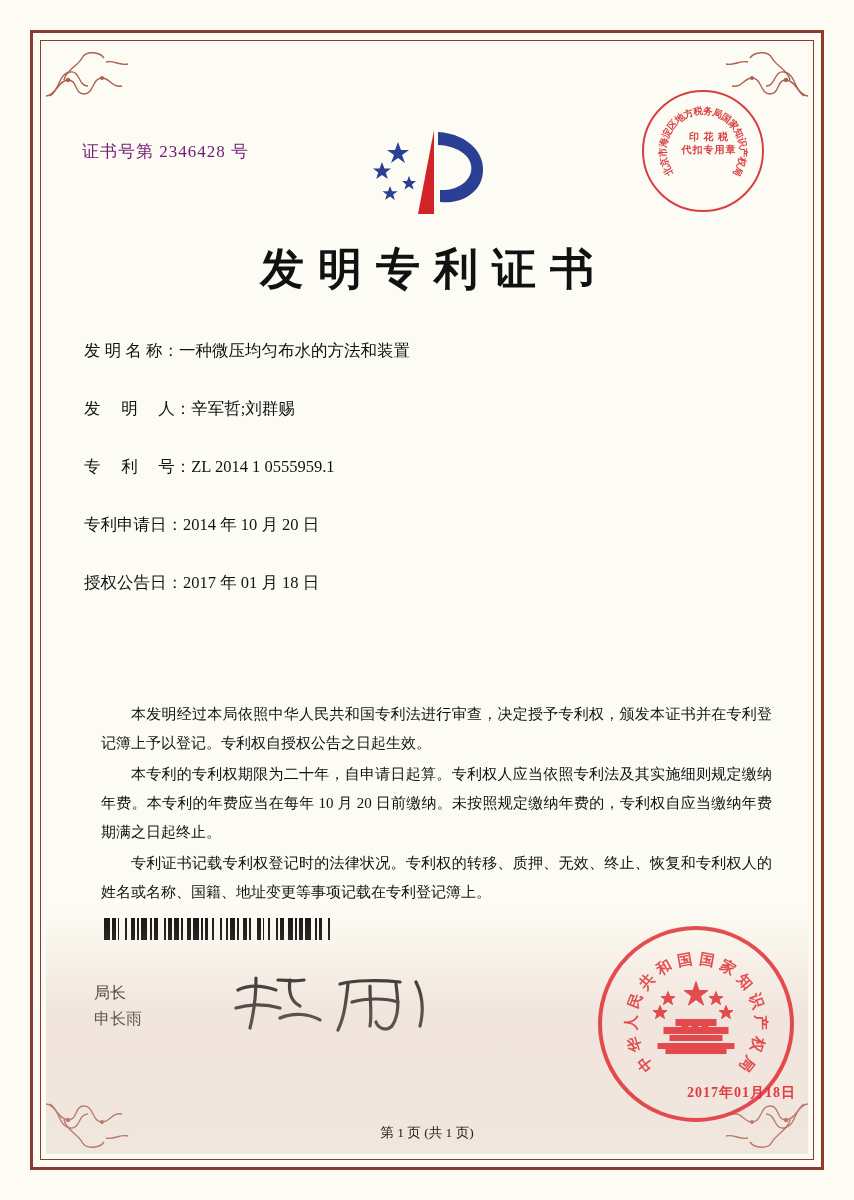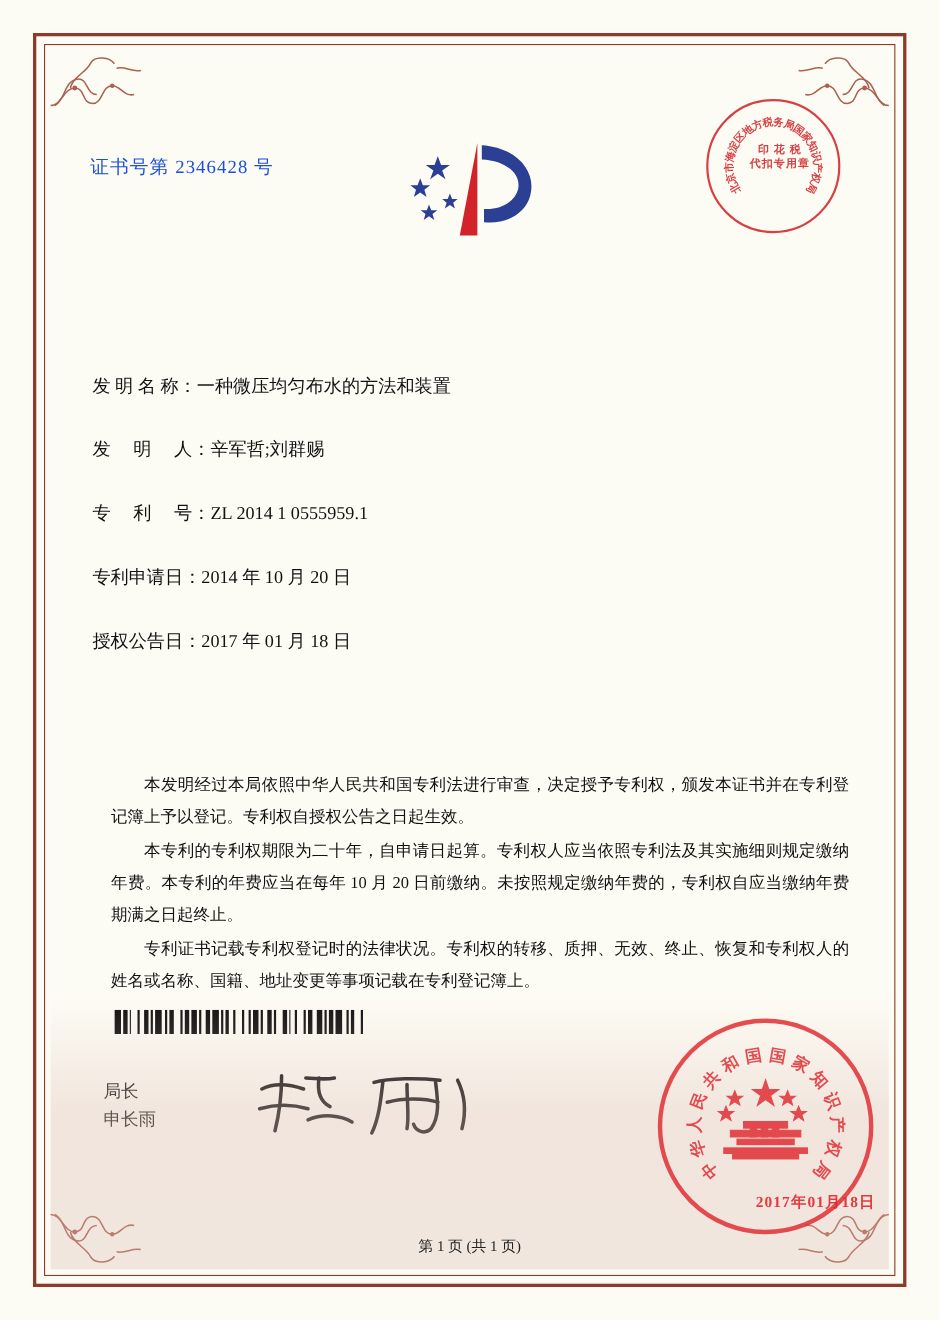--- a/index.html
+++ b/index.html
@@ -52,21 +52,21 @@
     width: 714px;
     height: 1040px;
   }
 
   .cert-no {
     position: absolute;
     left: 12px;
     top: 60px;
     font-size: 17px;
     letter-spacing: 1px;
-    color: #1d4ed8;
+    color: #701a75;
     text-align: center;
   }
 
   
   .logo {
     position: absolute;
     left: 50%;
     transform: translateX(-50%);
     top: 40px;
     width: 150px;
@@ -345,20 +345,21 @@
           <span style="transform: rotate(91.7647deg) translateY(-46px) translateX(-50%);">产</span>
           <span style="transform: rotate(105.882deg) translateY(-46px) translateX(-50%);">权</span>
           <span style="transform: rotate(120deg) translateY(-46px) translateX(-50%);">局</span>
         </div>
       <div class="center-lines">
         <div>印 花 税</div>
         <div>代扣专用章</div>
       </div>
     </div>
 
+    <div class="doc-title">发明专利证书</div>
 
     <div class="fields">
       <div class="field-row">
         <span class="field-label">发 明 名 称：</span><span class="field-value">一种微压均匀布水的方法和装置</span>
       </div>
       <div class="field-row">
         <span class="field-label">发　 明 　人：</span><span class="field-value">辛军哲;刘群赐</span>
       </div>
       <div class="field-row">
         <span class="field-label">专　 利 　号：</span><span class="field-value">ZL 2014 1 0555959.1</span>

